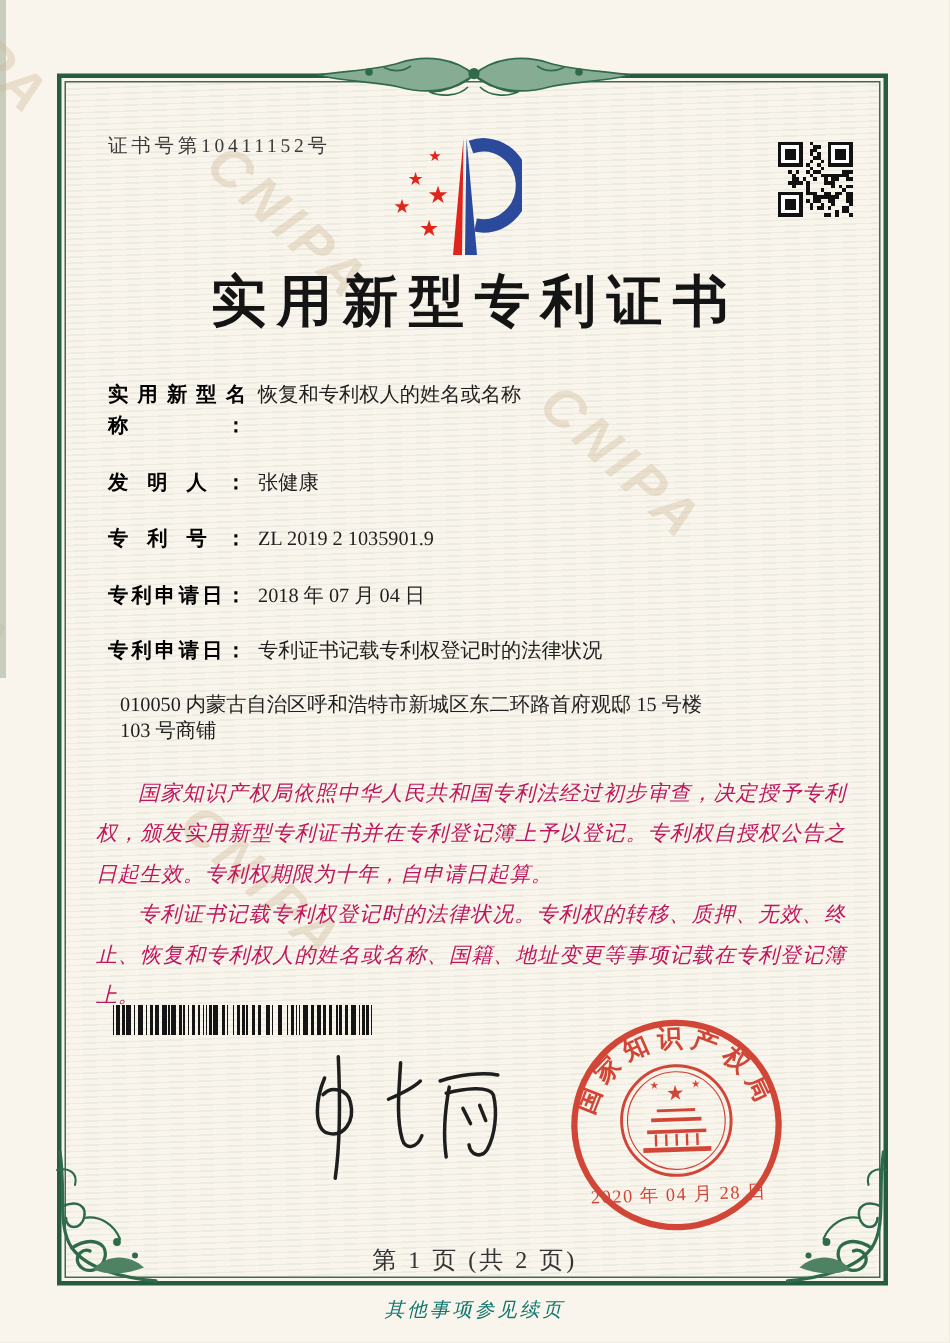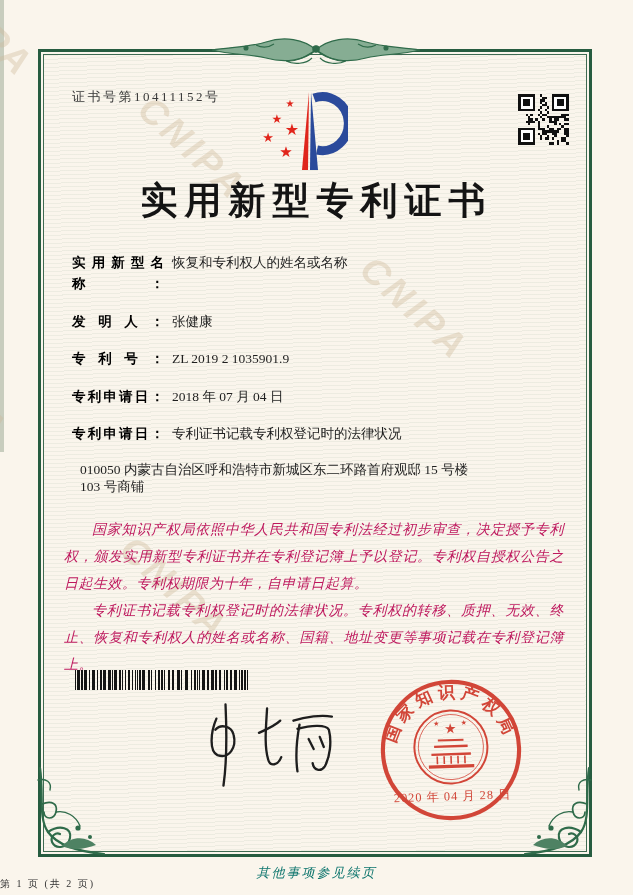--- a/index.html
+++ b/index.html
@@ -51,21 +51,21 @@
   }
   .body-text p{margin:0;text-indent:2em;}
   .barcode{position:absolute;left:75px;top:670px;width:175px;height:20px;z-index:2;}
   .sig-labels{position:absolute;left:86px;top:728px;z-index:2;font-size:14px;letter-spacing:3px;color:#1c1c1c;}
   .sig-labels div{margin-bottom:13px;}
   .sig-hand{position:absolute;left:186px;top:698px;width:152px;height:94px;z-index:3;}
   .seal{position:absolute;left:377px;top:676px;width:148px;height:148px;z-index:3;transform:rotate(-2deg);}
   .flourish{position:absolute;width:75px;height:95px;z-index:3;}
   .flourish.bl{left:32px;top:766px;}
   .flourish.br{left:522px;top:766px;transform:scaleX(-1);}
-  .page-info{position:absolute;left:0;top:877px;width:100%;font-size:10px;letter-spacing:2px;color:#333;z-index:2;}
+  .page-info{position:absolute;left:0;top:830px;width:100%;text-align:center;font-size:16px;letter-spacing:2px;color:#333;z-index:2;}
   .footer-note{position:absolute;left:0;top:864px;width:100%;text-align:center;font-size:13px;font-style:italic;letter-spacing:2px;color:#0f766e;z-index:2;}
 </style>
 </head>
 <body>
 
 <div class="page">
 
   <div class="scan-edge"></div>
 
   <div class="wm" style="left:-55px;top:-35px;">CNIPA</div>

